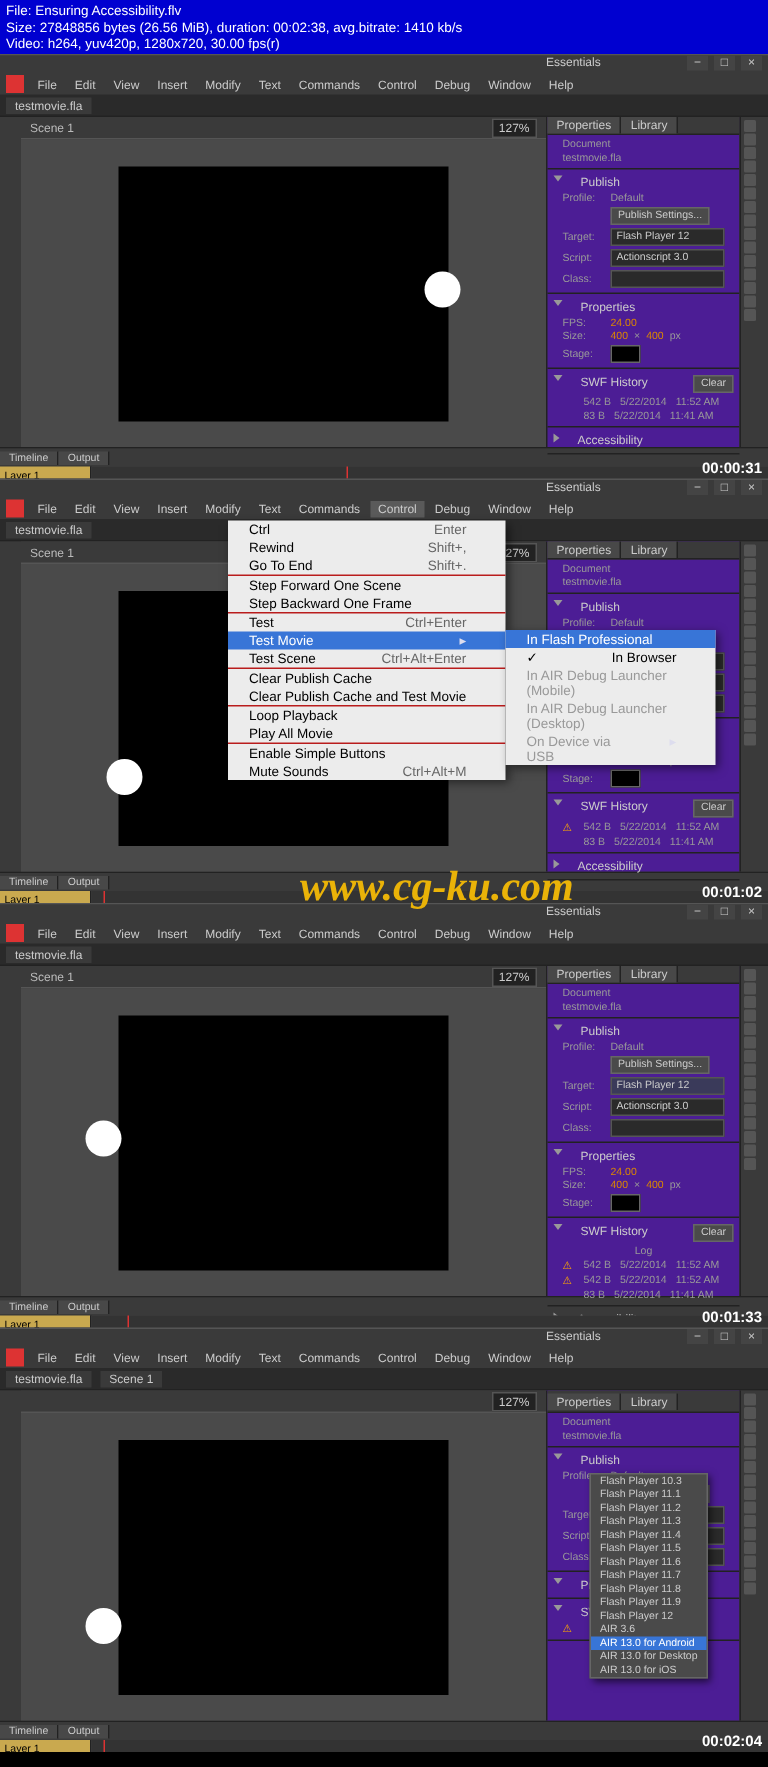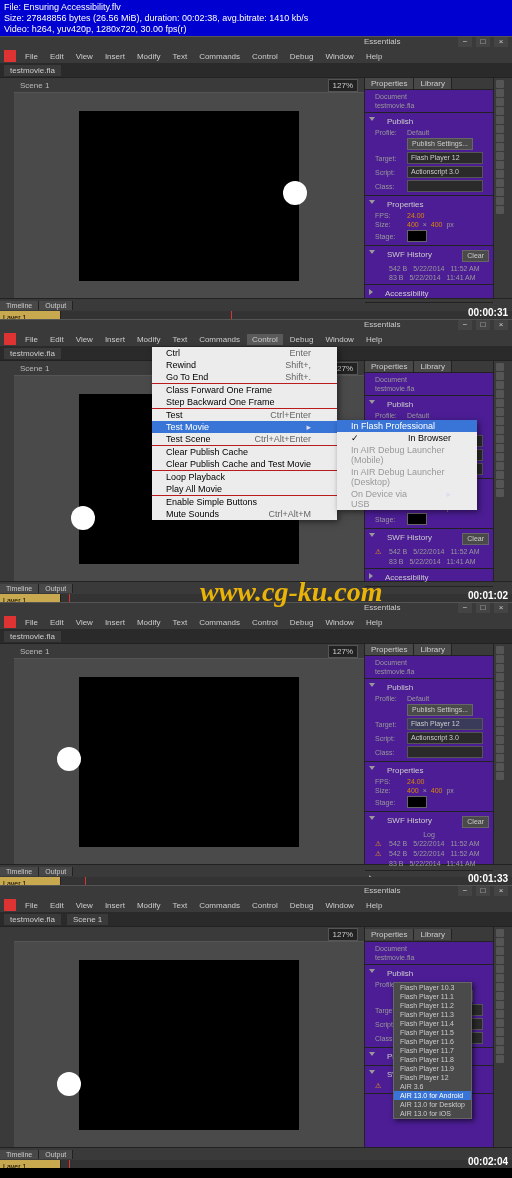--- a/index.html
+++ b/index.html
@@ -424,21 +424,21 @@
       </div>
 <div class="dd-item">
         <span>Rewind</span>
         <span class="sc">Shift+,</span>
       </div>
 <div class="dd-item sep">
         <span>Go To End</span>
         <span class="sc">Shift+.</span>
       </div>
 <div class="dd-item">
-        <span>Class Forward One Frame</span>
+        <span>Step Forward One Scene</span>
       </div>
 <div class="dd-item sep">
         <span>Step Backward One Frame</span>
       </div>
 <div class="dd-item">
         <span>Test</span>
         <span class="sc">Ctrl+Enter</span>
       </div>
 <div class="dd-item hl" style="position:relative">
         <span>Test Movie</span>

